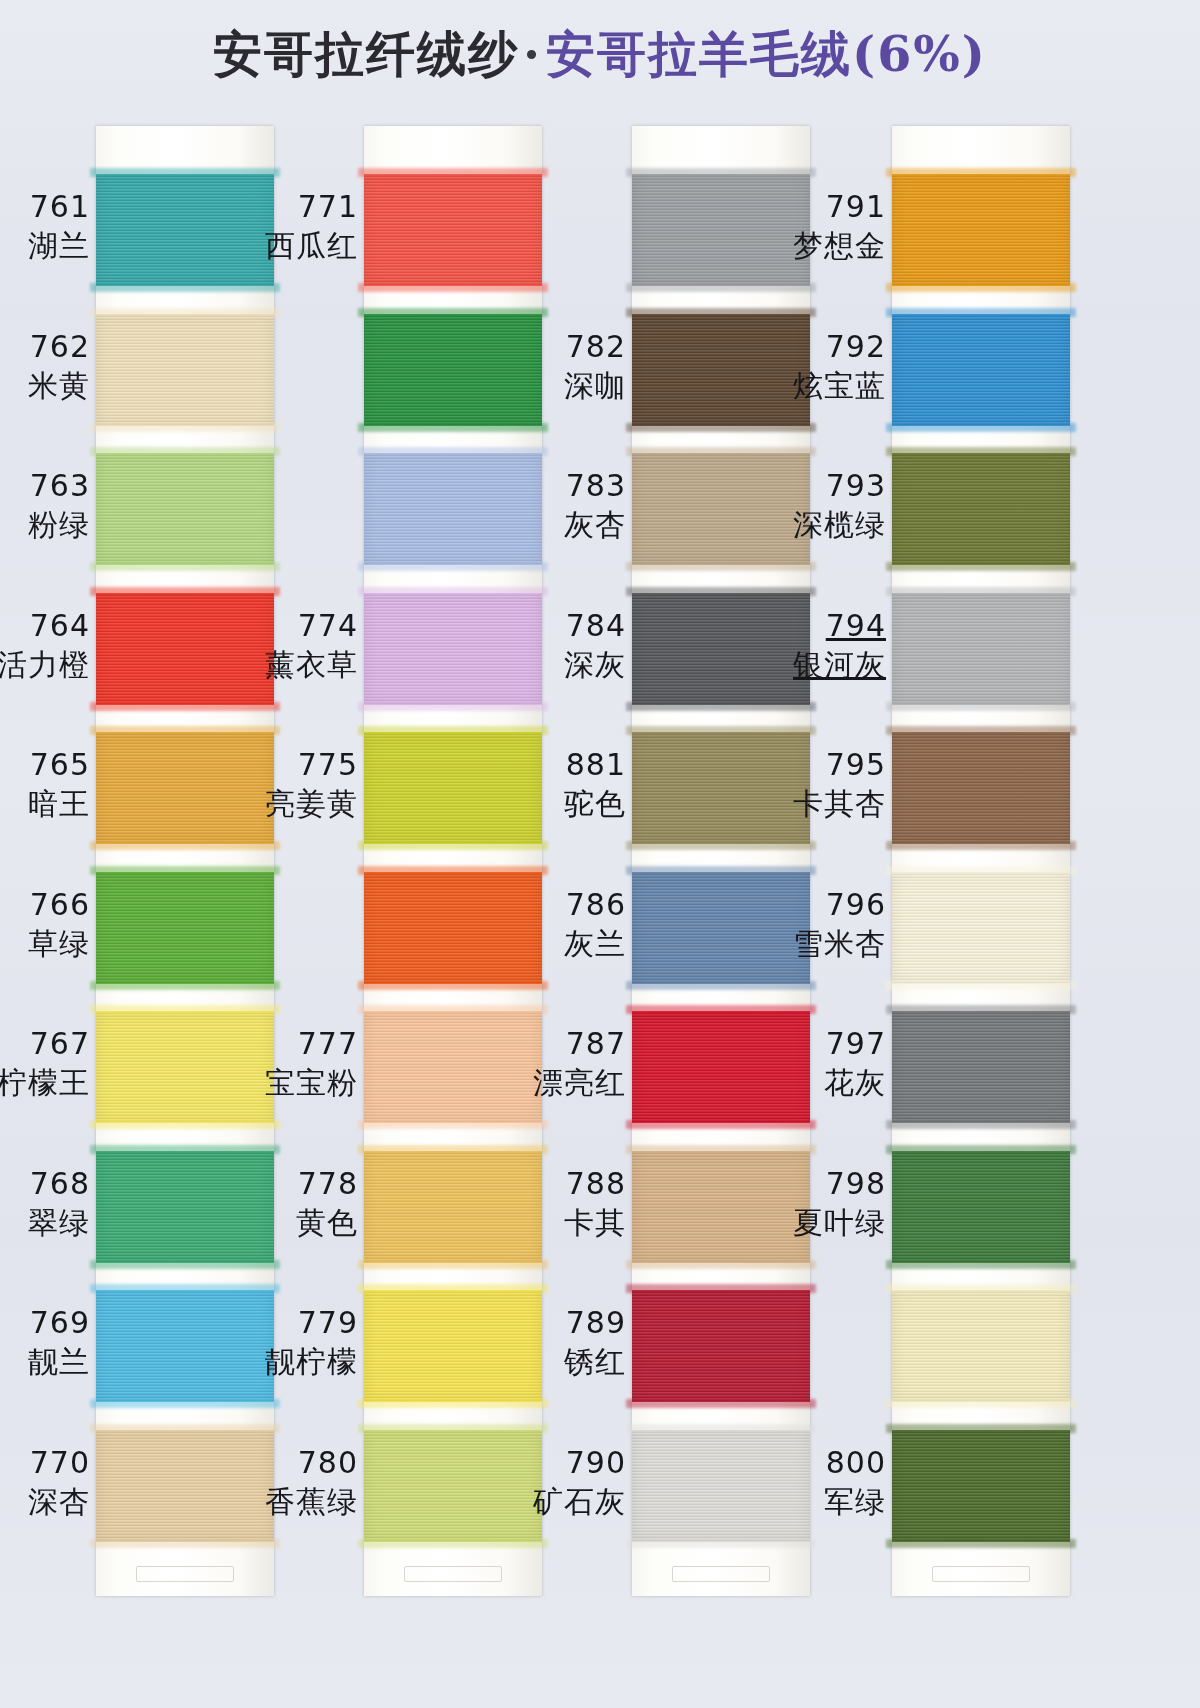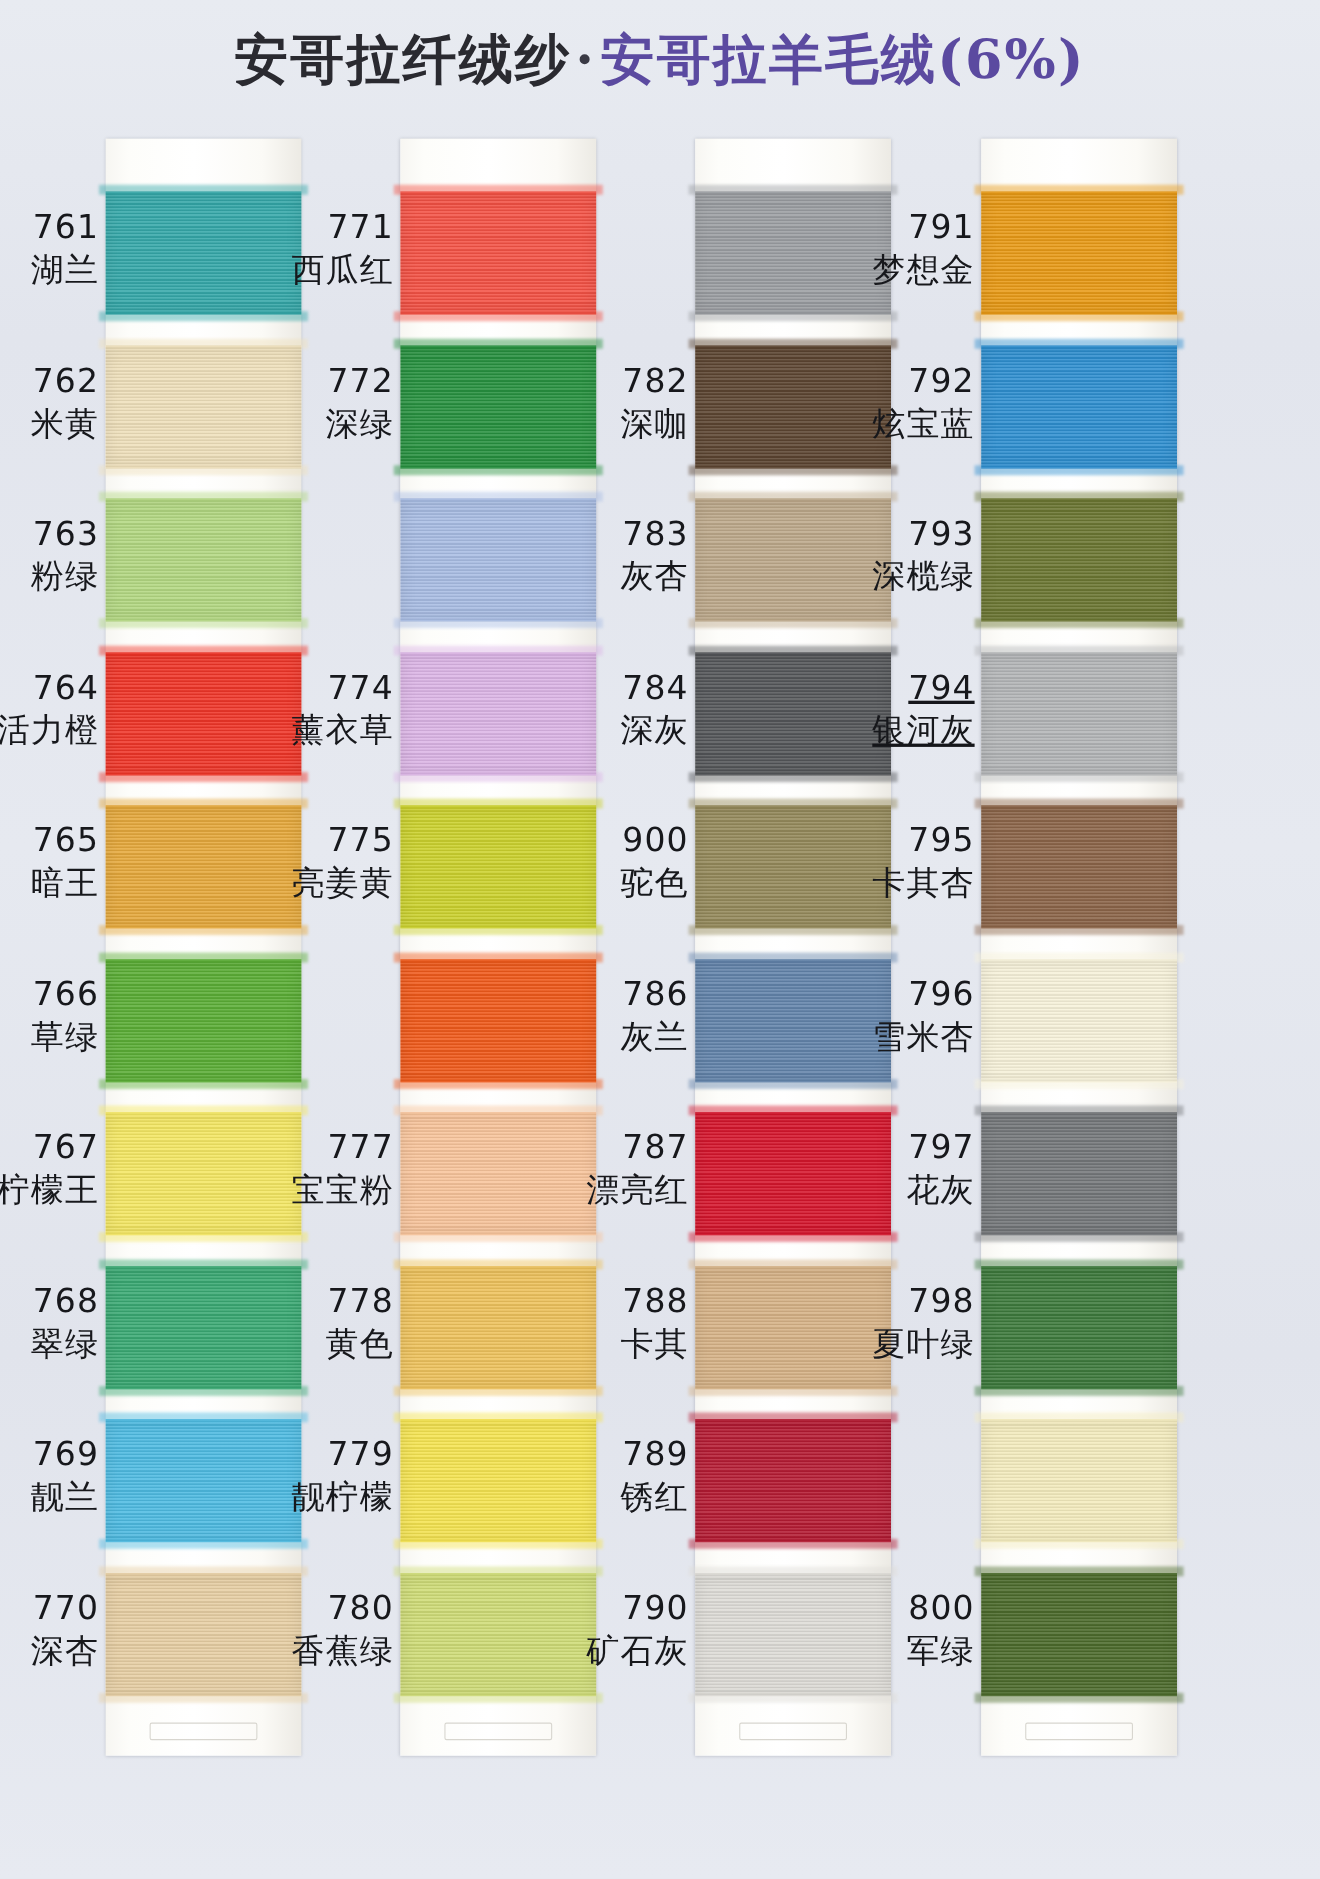--- a/index.html
+++ b/index.html
@@ -178,24 +178,20 @@
           <span class="fuzz-b" style="background: rgb(244, 82, 69);"></span>
         </div>
         <div class="label" style="left: -156px; top: 66px;">
           <span class="code">771</span>
           <span class="name">西瓜红</span>
         </div>
         <div class="swatch" style="top: 187.5px; height: 112px; background-color: rgb(39, 145, 63);">
           <span class="fuzz-t" style="background: rgb(39, 145, 63);"></span>
           <span class="fuzz-b" style="background: rgb(39, 145, 63);"></span>
         </div>
-        <div class="label" style="left: -156px; top: 205.5px;">
-          <span class="code">772</span>
-          <span class="name">深绿</span>
-        </div>
         <div class="swatch" style="top: 327px; height: 112px; background-color: rgb(169, 189, 228);">
           <span class="fuzz-t" style="background: rgb(169, 189, 228);"></span>
           <span class="fuzz-b" style="background: rgb(169, 189, 228);"></span>
         </div>
         <div class="swatch" style="top: 466.5px; height: 112px; background-color: rgb(220, 181, 230);">
           <span class="fuzz-t" style="background: rgb(220, 181, 230);"></span>
           <span class="fuzz-b" style="background: rgb(220, 181, 230);"></span>
         </div>
         <div class="label" style="left: -156px; top: 484.5px;">
           <span class="code">774</span>
@@ -274,21 +270,21 @@
         </div>
         <div class="label" style="left: -156px; top: 484.5px;">
           <span class="code">784</span>
           <span class="name">深灰</span>
         </div>
         <div class="swatch" style="top: 606px; height: 112px; background-color: rgb(149, 138, 91);">
           <span class="fuzz-t" style="background: rgb(149, 138, 91);"></span>
           <span class="fuzz-b" style="background: rgb(149, 138, 91);"></span>
         </div>
         <div class="label" style="left: -156px; top: 624px;">
-          <span class="code">900</span>
+          <span class="code">881</span>
           <span class="name">驼色</span>
         </div>
         <div class="swatch" style="top: 745.5px; height: 112px; background-color: rgb(99, 132, 171);">
           <span class="fuzz-t" style="background: rgb(99, 132, 171);"></span>
           <span class="fuzz-b" style="background: rgb(99, 132, 171);"></span>
         </div>
         <div class="label" style="left: -156px; top: 763.5px;">
           <span class="code">786</span>
           <span class="name">灰兰</span>
         </div>

